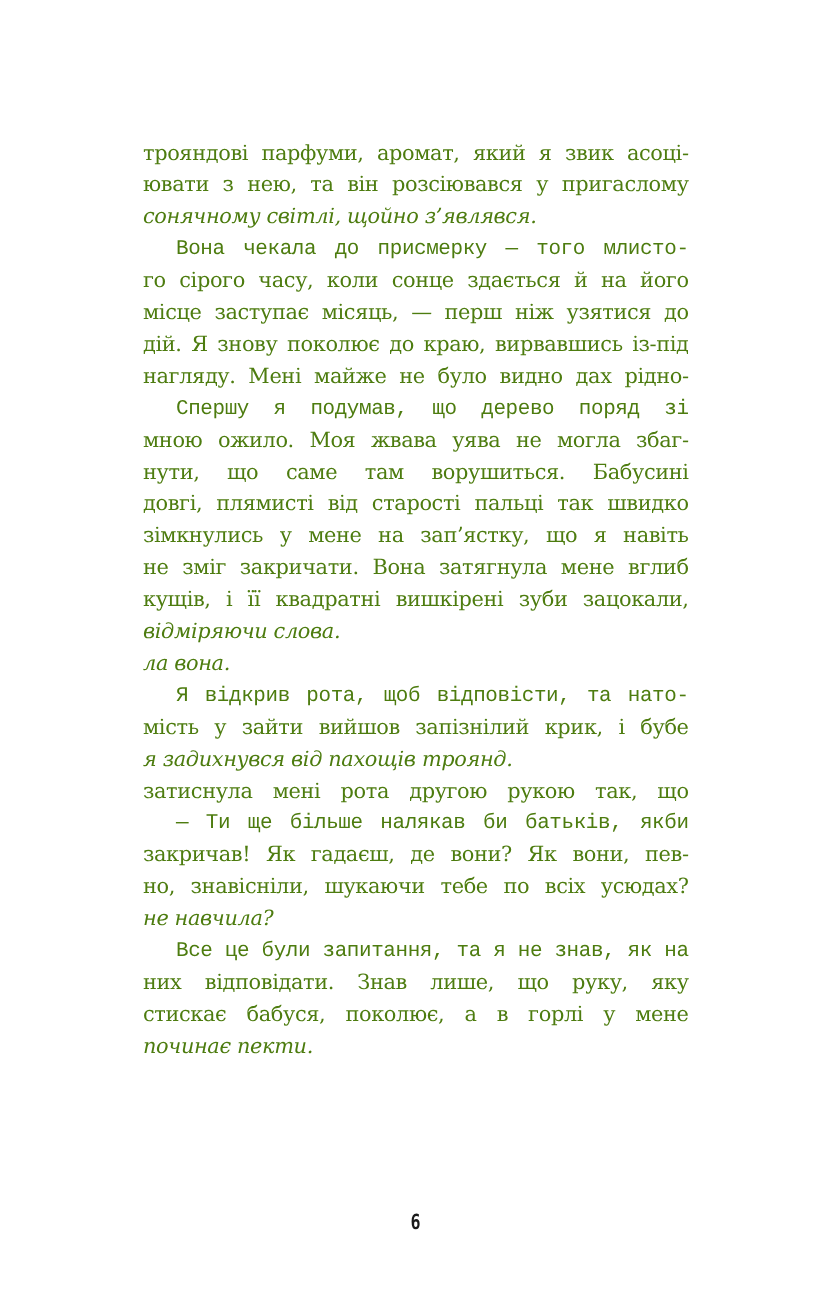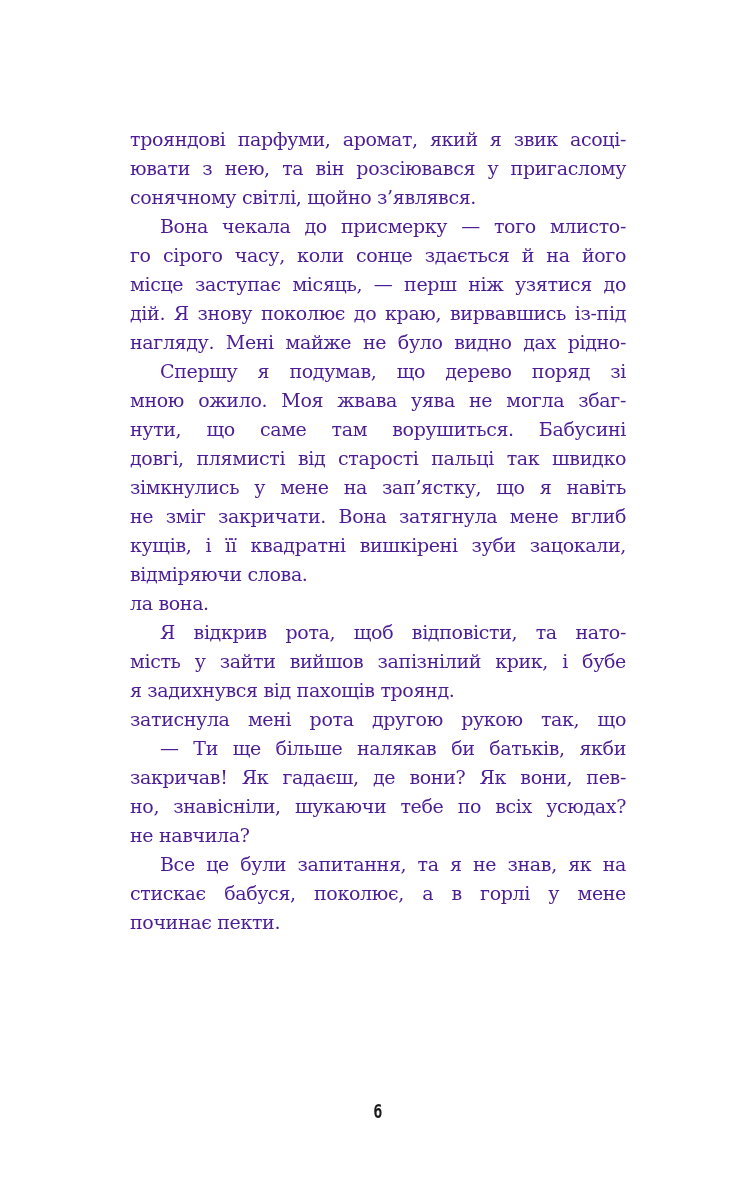--- a/index.html
+++ b/index.html
@@ -5,32 +5,32 @@
   html, body { margin: 0; padding: 0; background: #ffffff; }
   body { width: 756px; height: 1181px; position: relative; overflow: hidden; }
   .page {
     position: absolute;
     left: 130px;
     top: 125px;
     width: 496px;
     font-family: "DejaVu Serif", "Liberation Serif", serif;
     font-size: 19px;
     line-height: 29px;
-    color: #4c1d95;
+    color: #4d7c0f;
   }
   .line {
     display: block;
     height: 29px;
     white-space: nowrap;
     text-align: justify;
     text-align-last: justify;
     letter-spacing: -0.35px;
   }
-  .line.indent { padding-left: 30px; }
-  .line.last { text-align-last: left; }
+  .line.indent { padding-left: 30px; font-family: Liberation Mono, monospace; }
+  .line.last { text-align-last: left; font-style: italic; }
   .page-number {
     position: absolute;
     left: 0; width: 756px;
     top: 1100px;
     text-align: center;
     font-family: "DejaVu Sans Mono", "Liberation Mono", monospace;
     font-weight: bold;
     font-size: 19px;
     color: #1a1a1a;
     padding-left: 0px;
@@ -73,20 +73,21 @@
     <span class="line">затиснула мені рота другою рукою так, що</span>
   </div>
   <div class="paragraph">
     <span class="line indent">— Ти ще більше налякав би батьків, якби</span>
     <span class="line">закричав! Як гадаєш, де вони? Як вони, пев-</span>
     <span class="line">но, знавісніли, шукаючи тебе по всіх усюдах?</span>
     <span class="line last">не навчила?</span>
   </div>
   <div class="paragraph">
     <span class="line indent">Все це були запитання, та я не знав, як на</span>
+    <span class="line">них відповідати. Знав лише, що руку, яку</span>
     <span class="line">стискає бабуся, поколює, а в горлі у мене</span>
     <span class="line last">починає пекти.</span>
   </div>
 </div>
 
 <div class="page-number">
   <span>6</span>
 </div>
 
 </body></html>

